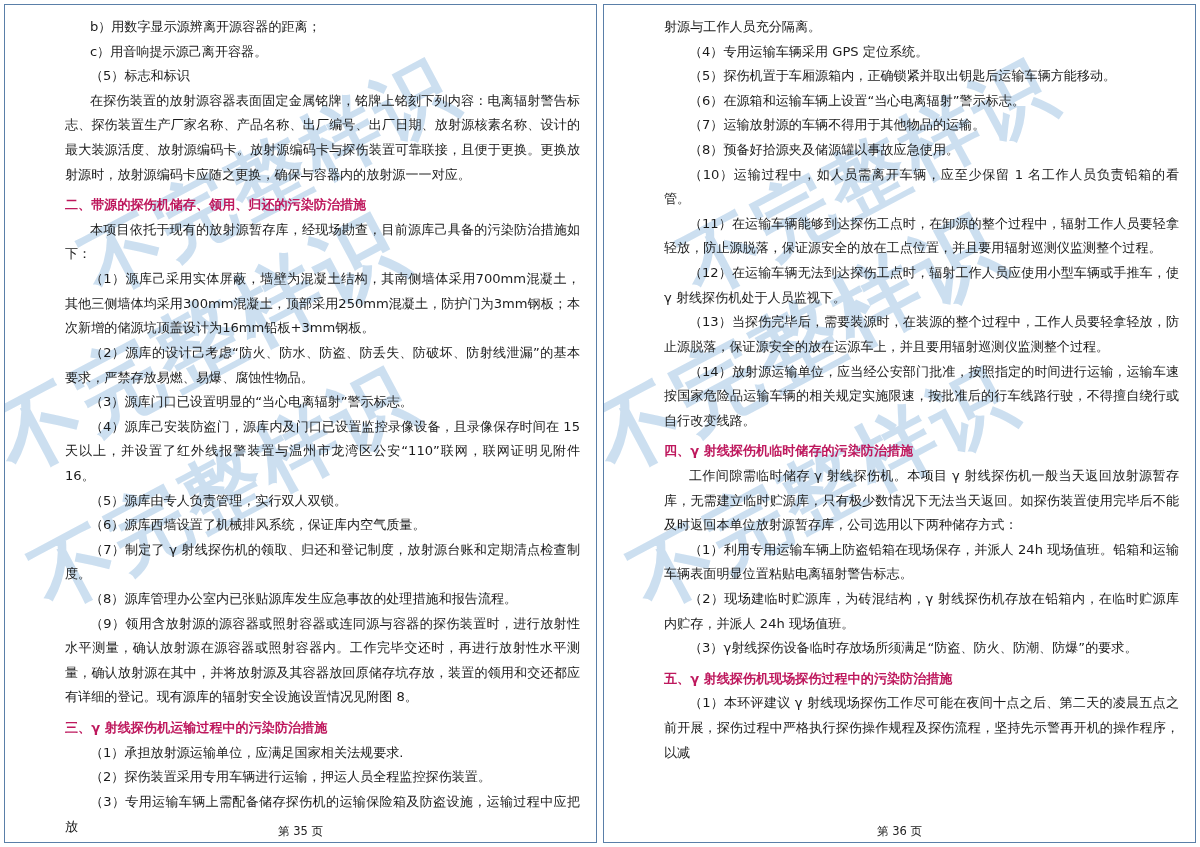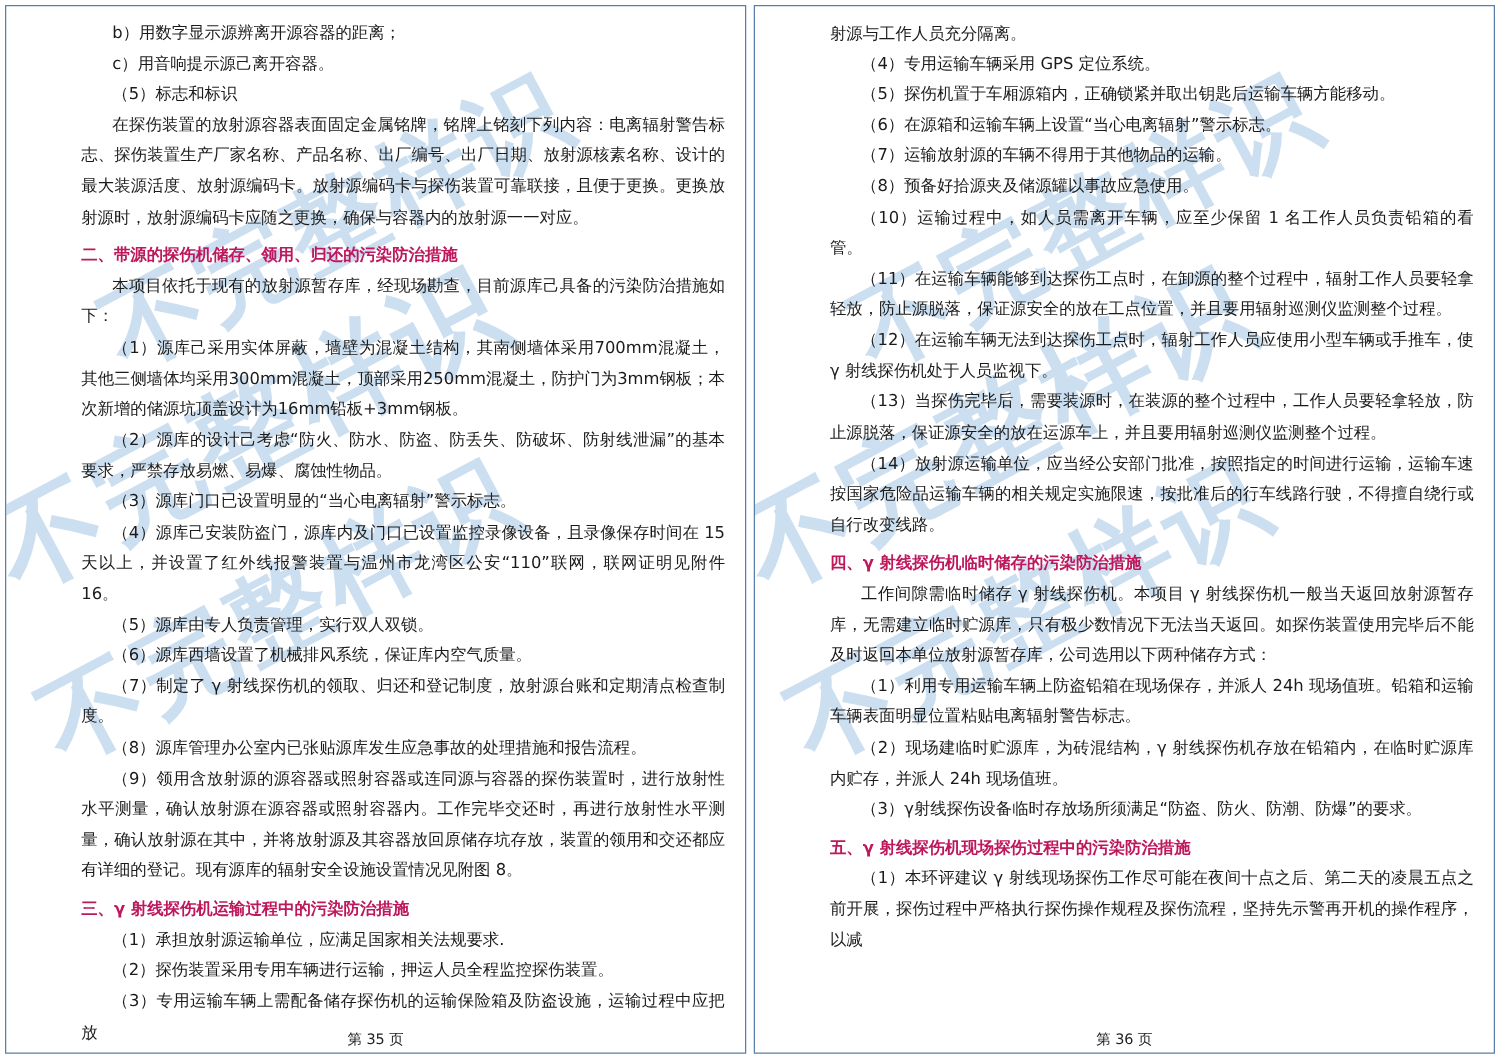--- a/index.html
+++ b/index.html
@@ -31,21 +31,21 @@
     text-align: justify;
     position: relative;
     z-index: 2;
     margin-left: 44px;
   }
   .para {
     margin: 0;
     text-indent: 0;
   }
   .para.indent { text-indent: 1.9em; }
-  .para.hang { text-indent: 0; font-family: Liberation Serif, serif; }
+  .para.hang { text-indent: 0; }
   .heading {
     margin: 6px 0 0 0;
     font-weight: bold;
     color: #be185d;
     text-indent: 0;
   }
   .footer {
     position: absolute;
     bottom: 3px; left: 0; right: 0;
     text-align: center;

